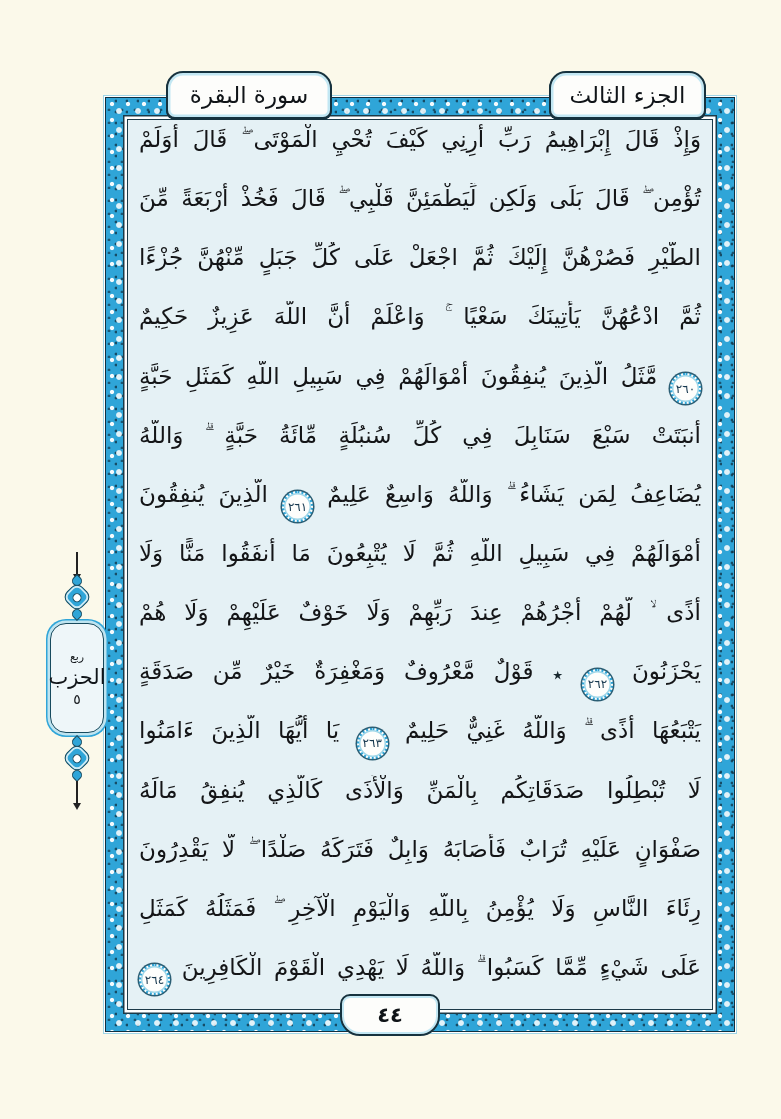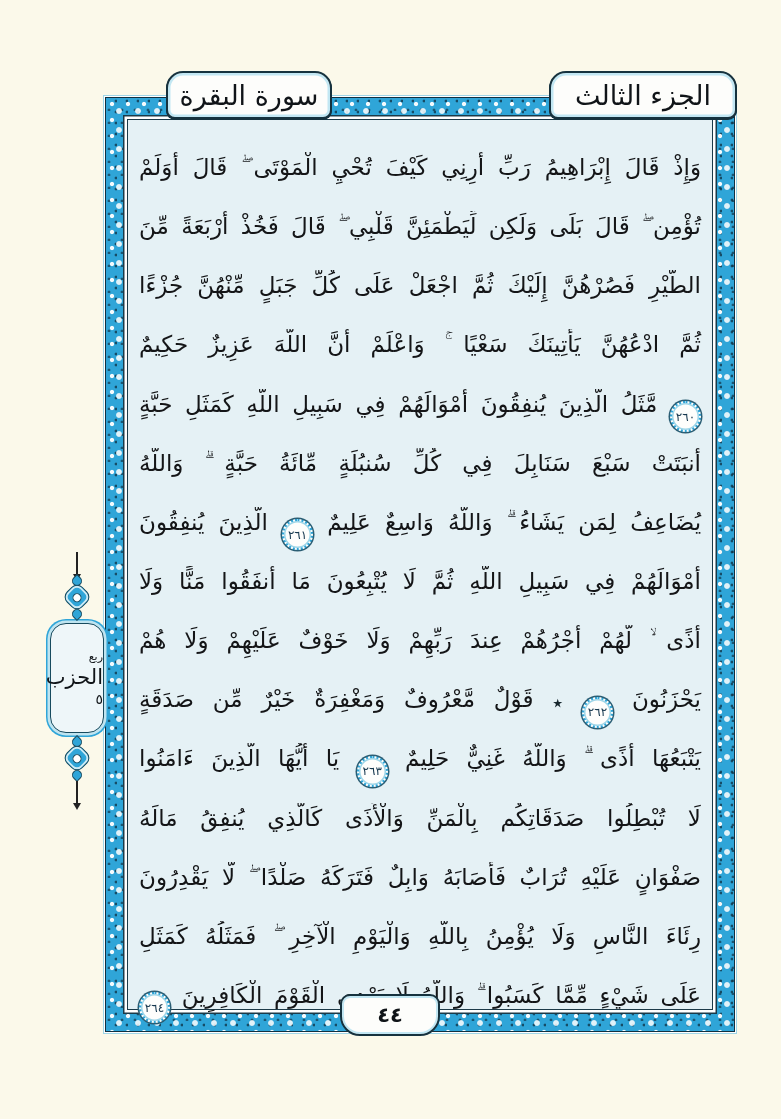--- a/index.html
+++ b/index.html
@@ -32,41 +32,41 @@
   }
 
   
   .tab {
     position:absolute; top:71px; height:48px; z-index:6;
     background:#fdfdfb;
     border:2px solid #16323e;
     border-radius:17px 17px 9px 9px;
     box-shadow:inset 0 0 0 2.5px #c2e7f3, 0 1px 0 #16323e;
     display:flex; align-items:center; justify-content:center;
-    font-size:27px; color:#101418; direction:rtl;
+    font-size:23px; color:#101418; direction:rtl;
   }
-  .tab-juz   { left:549px; width:188px; }
+  .tab-juz   { left:549px; width:157px; }
   .tab-surah { left:166px; width:166px; }
 
   
   .page-badge {
     position:absolute; left:340px; top:994px; width:100px; height:42px; z-index:6;
     background:#fdfdfb;
     border:2px solid #16323e;
     border-radius:10px 10px 20px 20px;
     box-shadow:inset 0 0 0 2px #c2e7f3;
     display:flex; align-items:center; justify-content:center;
     font-size:21px; font-weight:bold; color:#101418;text-align:center;
   }
 
   
   .text-area {
     position:absolute; left:133px; top:124px; width:574px; height:884px;
     display:flex; flex-direction:column; justify-content:space-between;
-    direction:rtl; z-index:3;margin-top:28px;
+    direction:rtl; z-index:3;
   }
   .qline {
     text-align:justify; text-align-last:justify;
     font-size:23px; line-height:1.35; color:#141517;
     white-space:normal; overflow:hidden; height:56px;
     padding:0 6px;
   }
   .ayah {
     display:inline-flex; align-items:center; justify-content:center;
     width:31px; height:31px; border-radius:50%;
@@ -107,21 +107,21 @@
     background:#2fa5d8; border:1px solid #174a5e; border-radius:50% 50% 50% 0;
   }
   .floral .tip-t { top:0;   transform:rotate(135deg); }
   .floral .tip-b { bottom:0; transform:rotate(-45deg); }
   .marker-box {
     width:54px; height:112px;
     background:#eef6f9;
     border:1.5px solid #174a5e;
     border-radius:16px;
     box-shadow:0 0 0 2.5px #bfe4f0, 0 0 0 4px #2fa5d8;
-    display:flex; flex-direction:column; justify-content:center;
+    display:flex; flex-direction:column; align-items:center; justify-content:center;
     gap:2px; direction:rtl; color:#101418; margin:3px 0;
   }
   .marker-box .rub   { font-size:11px; }
   .marker-box .hizb  { font-size:21px; }
   .marker-box .num   { font-size:14px; }
 </style>
 </head>
 <body>
 
 <div class="tab tab-juz">

